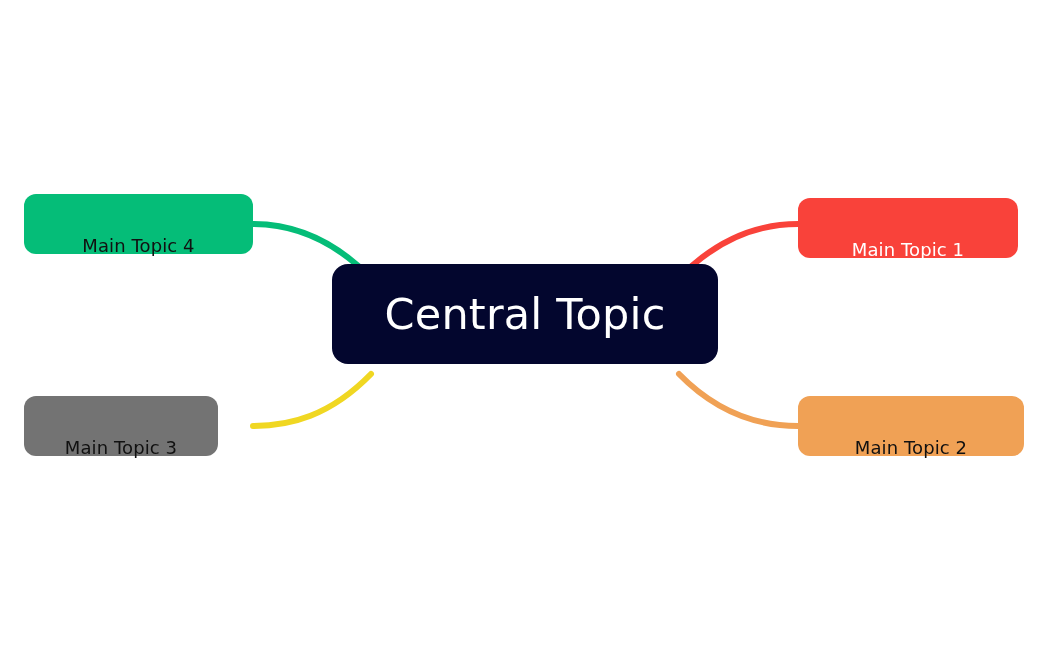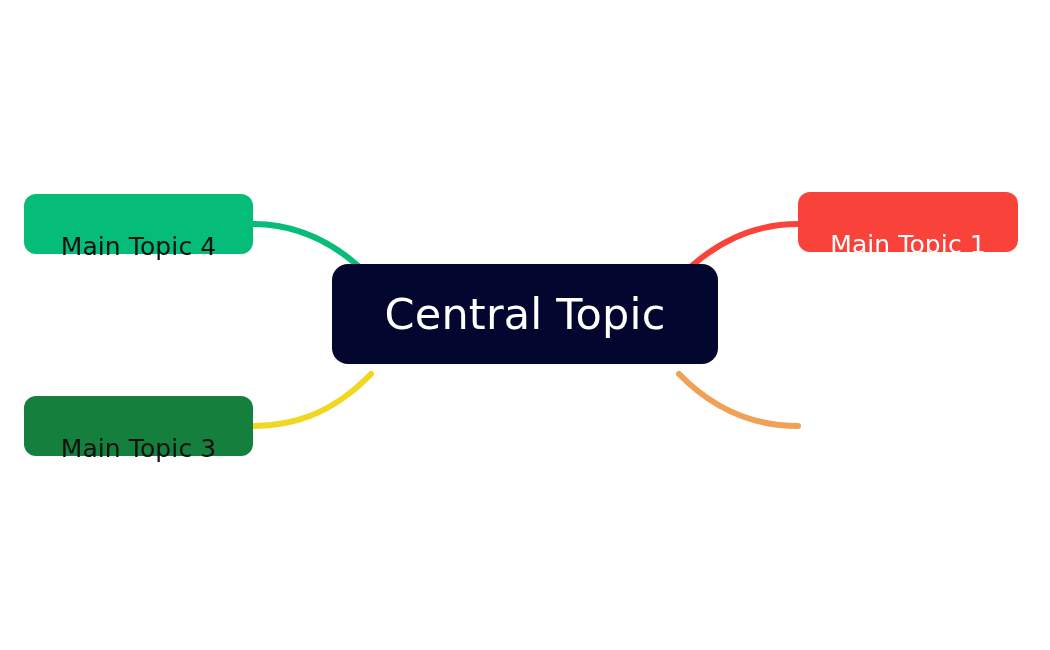--- a/index.html
+++ b/index.html
@@ -54,47 +54,47 @@
     font-weight: 500;
     letter-spacing: 0.2px;
   }
 
   
   .branch {
     height: 60px;
     z-index: 3;
   }
   .branch .node-label {
-    font-size: 25px;
+    font-size: 18px;
     font-weight: 400;
     letter-spacing: 0.1px;
     margin-top: 44px;
   }
 
   #branch-topic-1 {
     left: 798px;
-    top: 192px;
+    top: 198px;
     width: 220px;
     background: #f9423a;
   }
   #branch-topic-1 .node-label { color: #ffffff; }
 
   #branch-topic-2 {
     left: 798px;
     top: 396px;
     width: 226px;
     background: #f0a155;
   }
   #branch-topic-2 .node-label { color: #111111; }
 
   #branch-topic-3 {
     left: 24px;
     top: 396px;
-    width: 229px;
-    background: #15803d;
+    width: 194px;
+    background: #737373;
   }
   #branch-topic-3 .node-label { color: #111111; }
 
   #branch-topic-4 {
     left: 24px;
     top: 194px;
     width: 229px;
     background: #05bd78;
   }
   #branch-topic-4 .node-label { color: #111111; }
@@ -112,20 +112,23 @@
   </svg>
 
   <div class="node" id="central-node">
     <span class="node-label">Central Topic</span>
   </div>
 
   <div class="node branch" id="branch-topic-1">
     <span class="node-label">Main Topic 1</span>
   </div>
 
+  <div class="node branch" id="branch-topic-2">
+    <span class="node-label">Main Topic 2</span>
+  </div>
 
   <div class="node branch" id="branch-topic-3">
     <span class="node-label">Main Topic 3</span>
   </div>
 
   <div class="node branch" id="branch-topic-4">
     <span class="node-label">Main Topic 4</span>
   </div>
 
 </div>

